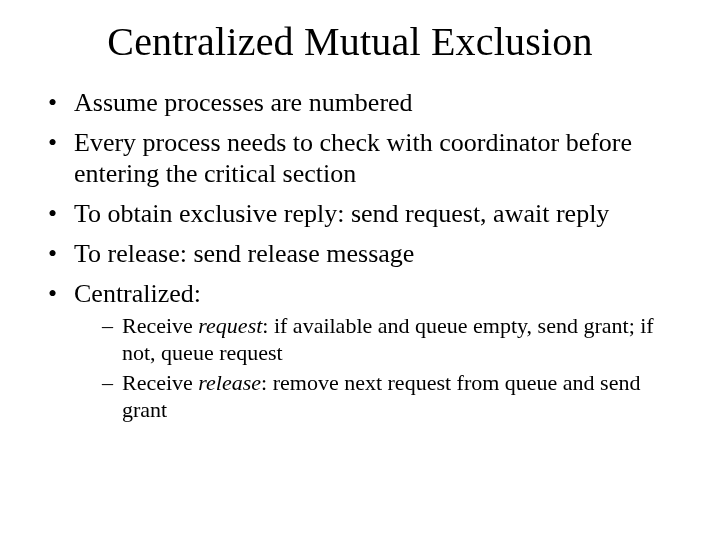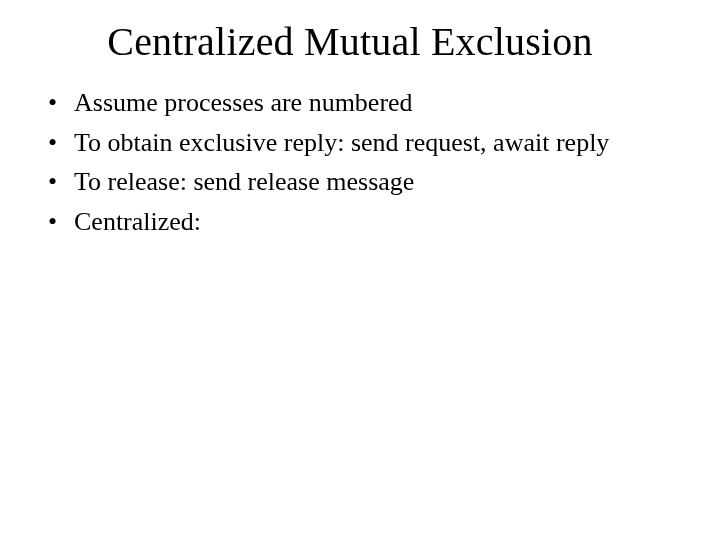--- a/index.html
+++ b/index.html
@@ -65,21 +65,24 @@
   }
   .it { font-style: italic; }
 </style>
 </head>
 <body>
 
 <div class="slide">
   <h1 class="title">Centralized Mutual Exclusion</h1>
   <ul class="bullets">
     <li><span>Assume processes are numbered</span></li>
+    <li><span>Every process needs to check with coordinator before entering the critical section</span></li>
     <li><span>To obtain exclusive reply: send request, await reply</span></li>
     <li><span>To release: send release message</span></li>
     <li>
       <span>Centralized:</span>
       <ul class="sub">
+        <li><span>Receive </span><span class="it">request</span><span>: if available and queue empty, send grant; if not, queue request</span></li>
+        <li><span>Receive </span><span class="it">release</span><span>: remove next request from queue and send grant</span></li>
       </ul>
     </li>
   </ul>
 </div>
 
 </body></html>

